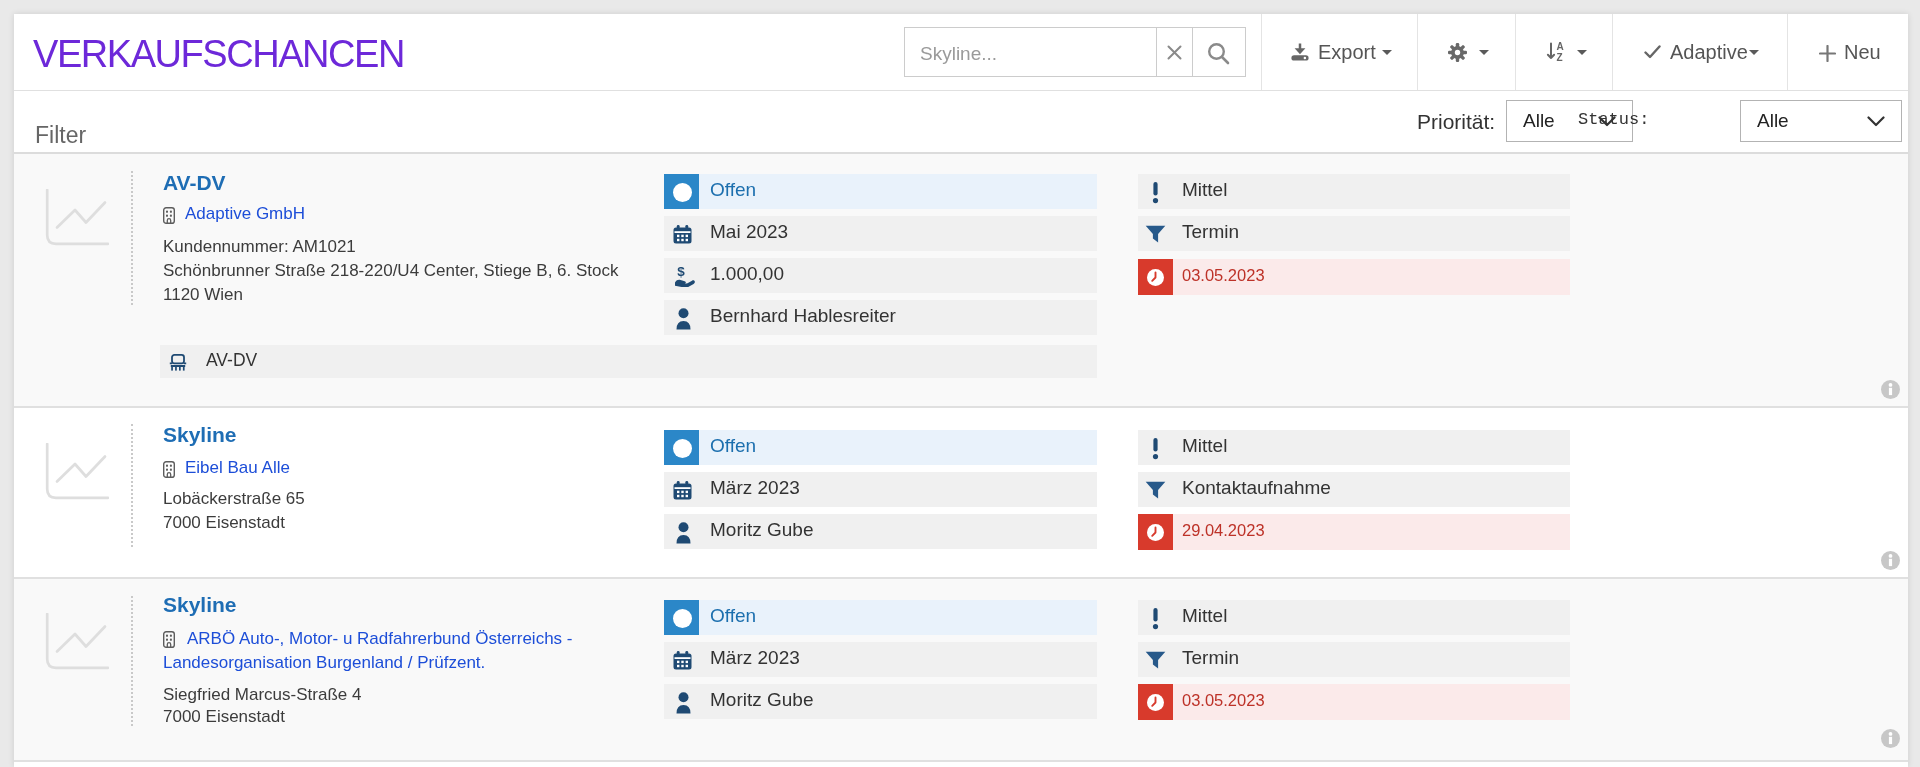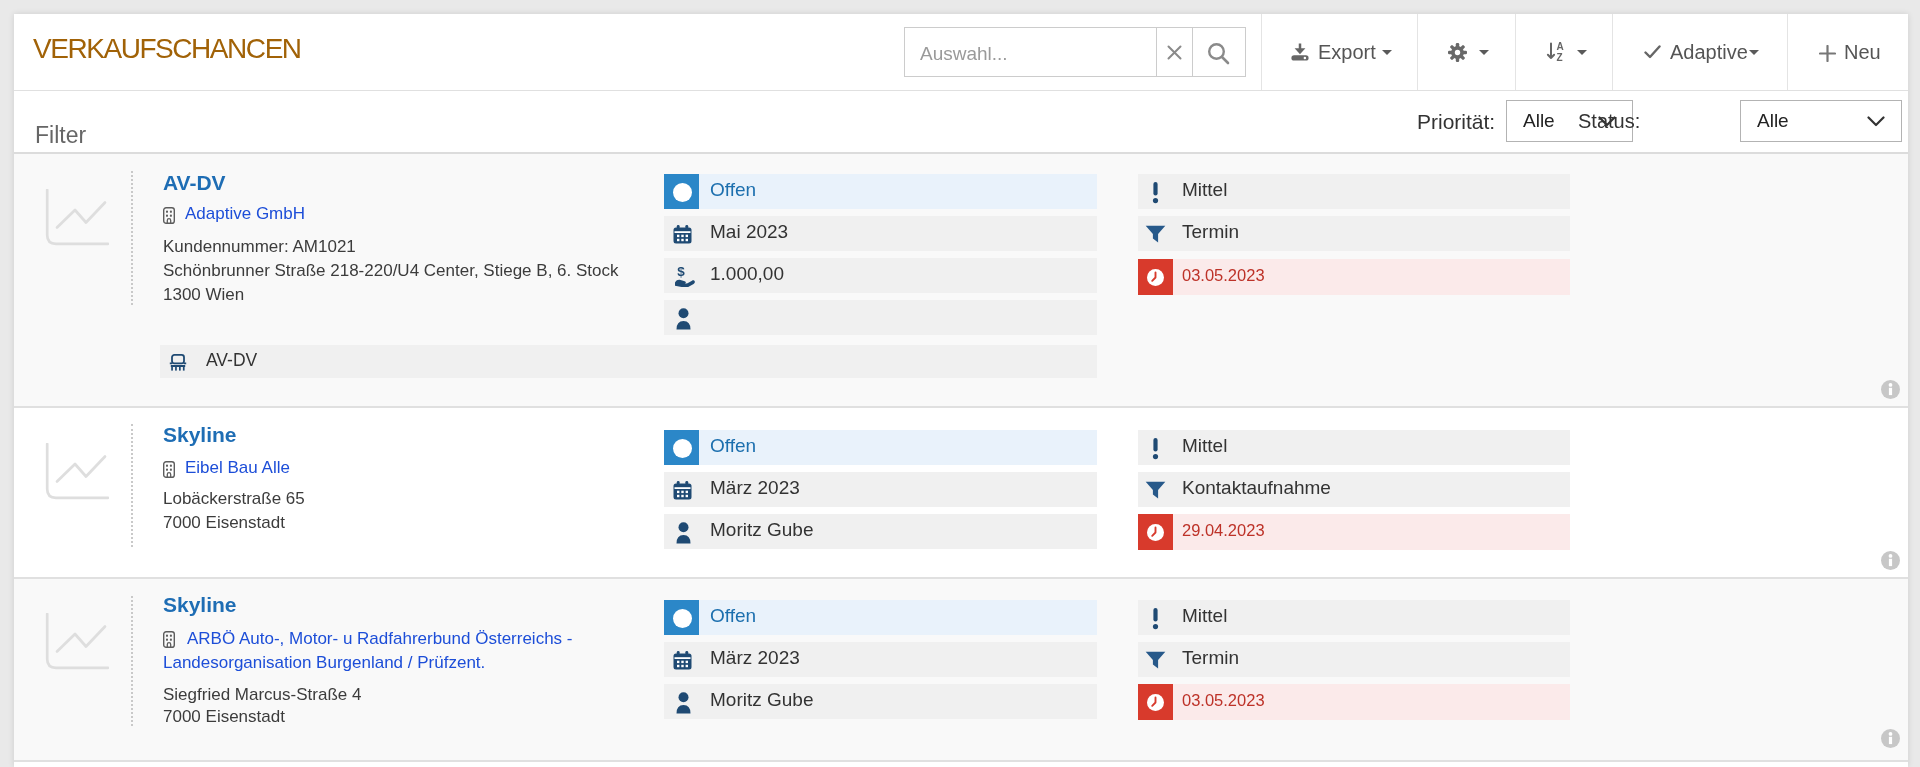--- a/index.html
+++ b/index.html
@@ -16,24 +16,24 @@
 .caret { position:absolute; width:0; height:0; border-left:5px solid transparent; border-right:5px solid transparent; border-top:5.5px solid #5a5a5a; }
 .rowbg { left:14px; width:1894px; }
 .rowline { left:14px; width:1894px; height:2px; background:#e0e0e0; }
 .dotted { position:absolute; width:2px; border-left:2px dotted #c9c9c9; }
 .info { position:absolute; width:19px; height:19px; }
 </style>
 </head>
 <body>
 <div class="abs" id="panel"></div>
 
-<div class="abs" style="left:33px; top:35px; font-size:28px; letter-spacing:-1.45px; line-height:1; color:#a16207;">VERKAUFSCHANCEN</div>
+<div class="abs" style="left:33px; top:35px; font-size:38px; letter-spacing:-1.45px; line-height:1; color:#6d28d9;">VERKAUFSCHANCEN</div>
 
 <div class="abs" style="left:904px; top:27px; width:253px; height:50px; border:1px solid #ccc; background:#fff;">
-  <span style="position:absolute; left:15px; top:0; line-height:52px; font-size:19px; color:#9a9a9a;">Auswahl...</span>
+  <span style="position:absolute; left:15px; top:0; line-height:52px; font-size:19px; color:#9a9a9a;">Skyline...</span>
 </div>
 <div class="abs" style="left:1156px; top:27px; width:37px; height:50px; border:1px solid #ccc; background:#fff;">
   <svg width="15" height="15" style="position:absolute;left:10px;top:17px;" viewBox="0 0 15 15">
       <path d="M1.5 1.5 L13.5 13.5 M13.5 1.5 L1.5 13.5" stroke="#8a8a8a" stroke-width="2" stroke-linecap="round"></path>
     </svg>
 </div>
 <div class="abs" style="left:1192px; top:27px; width:54px; height:50px; border:1px solid #ccc; background:#fff;">
   <svg width="24" height="24" style="position:absolute;left:14px;top:14px;" viewBox="0 0 24 24">
       <circle cx="9.5" cy="9.5" r="7.3" fill="none" stroke="#8a8a8a" stroke-width="2.4"></circle>
       <path d="M15 15 L21 21" stroke="#8a8a8a" stroke-width="2.6" stroke-linecap="round"></path>
@@ -88,21 +88,21 @@
 <div class="abs" style="left:14px; top:90px; width:1894px; height:1px; background:#e0e0e0;"></div>
 
 <div class="abs" style="left:35px; top:122px; font-size:23px; color:#666;">Filter</div>
 <div class="abs" style="left:1417px; top:110px; font-size:21px; color:#333;">Priorität:</div>
 <div class="abs" style="left:1506px; top:100px; width:127px; height:42px; border:1px solid #b3b3b3; background:#fff;">
   <span style="position:absolute; left:16px; top:0; line-height:40px; font-size:19px; color:#222;">Alle</span>
   <svg width="18" height="11" style="position:absolute; right:16px; top:15px;" viewBox="0 0 18 11">
       <path d="M1.5 1.5 L9 9 L16.5 1.5" stroke="#333" stroke-width="2.2" fill="none" stroke-linecap="round" stroke-linejoin="round"></path>
     </svg>
 </div>
-<div class="abs" style="left:1578px; top:110px; font-size:20px; color:#333;">Status:</div>
+<div class="abs" style="left:1578px; top:110px; font-size:17px; color:#333;font-family:Liberation Mono, monospace;">Status:</div>
 <div class="abs" style="left:1740px; top:100px; width:162px; height:42px; border:1px solid #b3b3b3; background:#fff;">
   <span style="position:absolute; left:16px; top:0; line-height:40px; font-size:19px; color:#222;">Alle</span>
   <svg width="18" height="11" style="position:absolute; right:16px; top:15px;" viewBox="0 0 18 11">
       <path d="M1.5 1.5 L9 9 L16.5 1.5" stroke="#333" stroke-width="2.2" fill="none" stroke-linecap="round" stroke-linejoin="round"></path>
     </svg>
 </div>
 <div class="abs" style="left:14px; top:152px; width:1894px; height:2px; background:#dcdcdc;"></div>
 
 <div class="abs rowbg" style="top:154px; height:252px; background:#f9f9f9;"></div>
 <div class="abs rowline" style="top:406px;"></div>
@@ -123,21 +123,21 @@
       <rect x="3" y="3.4" width="2" height="2.4" rx="0.9"></rect>
       <rect x="6.9" y="3.4" width="2" height="2.4" rx="0.9"></rect>
       <rect x="3" y="7.4" width="2" height="2.4" rx="0.9"></rect>
       <rect x="6.9" y="7.4" width="2" height="2.4" rx="0.9"></rect>
     </g>
     <path d="M4.3 16 v-2.6 a1.7 1.7 0 0 1 3.4 0 v2.6" stroke="#5d5d5d" stroke-width="1.3" fill="none"></path>
   </svg>
 <div class="body-line link" style="left:185px; top:202px;">Adaptive GmbH</div>
 <div class="body-line" style="left:163px; top:235px;">Kundennummer: AM1021</div>
 <div class="body-line" style="left:163px; top:259px;">Schönbrunner Straße 218-220/U4 Center, Stiege B, 6. Stock</div>
-<div class="body-line" style="left:163px; top:283px;">1300 Wien</div>
+<div class="body-line" style="left:163px; top:283px;">1120 Wien</div>
 
 <div class="abs" style="left:160px; top:345px; width:937px; height:33px; background:#f0f0f0;">
   <svg style="position:absolute; left:9px; top:9px;" width="18" height="17" viewBox="0 0 18 17">
       <rect x="3" y="0.9" width="12" height="8.4" rx="2.4" stroke="#1f4a73" stroke-width="1.8" fill="none"></rect>
       <path d="M0.8 9.3 h2.4 M14.8 9.3 h2.4" stroke="#1f4a73" stroke-width="1.8"></path>
       <path d="M1.8 11 h14.4 v2 h-14.4 z" fill="#1f4a73"></path>
       <rect x="2.2" y="13" width="1.7" height="3.6" fill="#1f4a73"></rect>
       <rect x="6.1" y="13" width="1.7" height="3.6" fill="#1f4a73"></rect>
       <rect x="10" y="13" width="1.7" height="3.6" fill="#1f4a73"></rect>
       <rect x="13.9" y="13" width="1.7" height="3.6" fill="#1f4a73"></rect>
@@ -172,20 +172,21 @@
       <text x="3.2" y="11" font-size="13.5" font-weight="bold" fill="#1f4a73" font-family="Liberation Sans">$</text>
       <path d="M1 17.5 c1.5-2.5 3.5-3 5.5-2.4 l4.2 1.2 c1.5 .4 1.5 2.2 0 2.4 l2.8-.4 4.5-2.6 c1.2-.7 2.4-.3 2.8 .8 .3 1-.2 1.8-1.2 2.4 l-5.6 3.2 c-1 .6-2.2 .8-3.4 .5 l-9.6-1.9 z" fill="#1f4a73"></path>
     </svg>
   <span class="pill-txt" style="left:46px;">1.000,00</span>
 </div>
 <div class="abs pill" style="left:664px; top:300px; width:433px;">
   <svg style="position:absolute; left:12px; top:8px;" width="15" height="22" viewBox="0 0 15 22">
       <circle cx="7.5" cy="5.2" r="5" fill="#1f4a73"></circle>
       <path d="M0.5 21.5 q0-8.5 7-8.5 t7 8.5 z" fill="#1f4a73"></path>
     </svg>
+  <span class="pill-txt" style="left:46px;">Bernhard Hablesreiter</span>
 </div>
 
 <div class="abs pill" style="left:1138px; top:174px; width:432px;">
   <svg style="position:absolute; left:13px; top:8px;" width="9" height="22" viewBox="0 0 9 22">
       <rect x="2.4" y="0" width="4.2" height="13.5" rx="2.1" fill="#1f4a73"></rect>
       <circle cx="4.5" cy="18.6" r="2.6" fill="#1f4a73"></circle>
     </svg>
   <span class="pill-txt" style="left:44px;">Mittel</span>
 </div>
 <div class="abs pill" style="left:1138px; top:216px; width:432px;">

